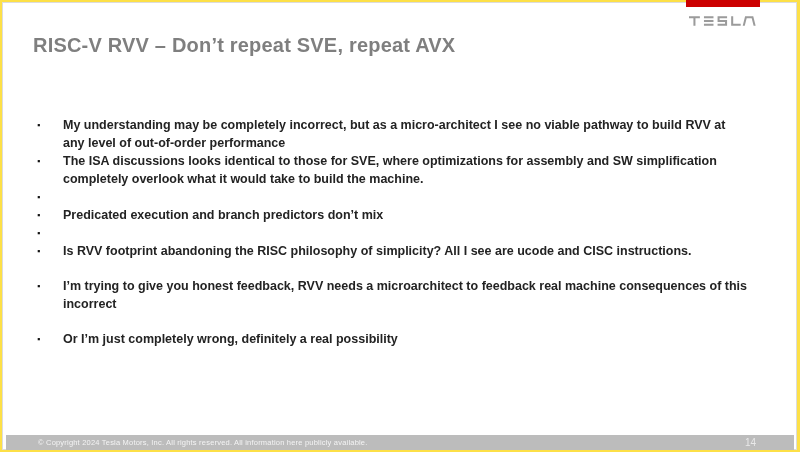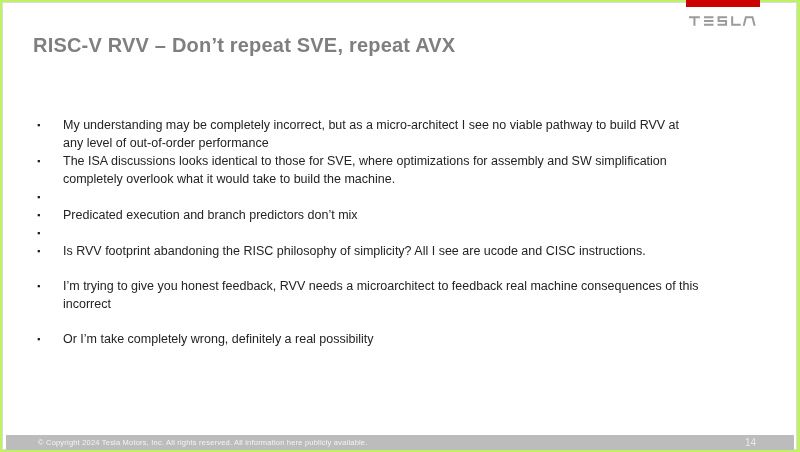--- a/index.html
+++ b/index.html
@@ -1,18 +1,18 @@
 <!DOCTYPE html>
 <html><head>
 <meta charset="utf-8">
 <style>
   * { margin: 0; padding: 0; box-sizing: border-box; }
   html, body { width: 800px; height: 452px; background: #ffffff; overflow: hidden;
     font-family: "Liberation Sans", sans-serif; }
-  .canvas { position: relative; width: 800px; height: 452px; background: #bef264; }
+  .canvas { position: relative; width: 800px; height: 452px; background: #fde047; }
 
   .slide-border { position: absolute; left: 2px; top: 2px; width: 795px; height: 448px;
     border: 1px solid #dcdcdc; background: #ffffff; }
 
   .accent-bar { position: absolute; left: 686px; top: 0; width: 74px; height: 7px;
     background: #cc0000; }
 
   .wordmark { position: absolute; left: 689px; top: 16px; width: 68px; height: 10px; }
   .wordmark svg { width: 68px; height: 10px; display: block; }
 
@@ -20,21 +20,21 @@
     font-size: 20px; line-height: 24px; color: #7f7f7f; letter-spacing: 0.2px;
     white-space: nowrap; }
 
   .bullet-list { position: absolute; left: 37px; top: 116px; width: 730px;
     list-style: none; }
   .bullet-item { display: flex; align-items: flex-start; }
   .bullet-item.gap-before { margin-top: 17px; }
   .marker { width: 26px; flex: 0 0 26px; font-size: 9px; line-height: 18px;
     color: #111111; }
   .text-lines { font-size: 12.5px; line-height: 18px; color: #232323; }
-  .text-lines .line { white-space: nowrap; }
+  .text-lines .line { white-space: nowrap; font-weight: bold; }
 
   .footer-bar { position: absolute; left: 6px; top: 435px; width: 788px; height: 15px;
     background: #bcbcbc; padding-left: 16px; }
   .footer-copy { position: absolute; left: 32px; top: 0; height: 15px;
     line-height: 15px; font-size: 7.5px; color: #f4f4f4; letter-spacing: 0.2px;
     white-space: nowrap; }
   .footer-page { position: absolute; right: 38px; top: 0; height: 15px;
     line-height: 15px; font-size: 10px; color: #e9e9e9; }
 </style>
 </head>
@@ -97,21 +97,21 @@
     <li class="bullet-item gap-before">
       <span class="marker">▪</span>
       <div class="text-lines">
         <div class="line">I’m trying to give you honest feedback, RVV needs a microarchitect to feedback real machine consequences of this</div>
         <div class="line">incorrect</div>
       </div>
     </li>
     <li class="bullet-item gap-before">
       <span class="marker">▪</span>
       <div class="text-lines">
-        <div class="line">Or I’m take completely wrong, definitely a real possibility</div>
+        <div class="line">Or I’m just completely wrong, definitely a real possibility</div>
       </div>
     </li>
   </ul>
 
   <div class="footer-bar">
     <span class="footer-copy">© Copyright 2024 Tesla Motors, Inc. All rights reserved. All information here publicly available.</span>
     <span class="footer-page">14</span>
   </div>
 </div>
 

